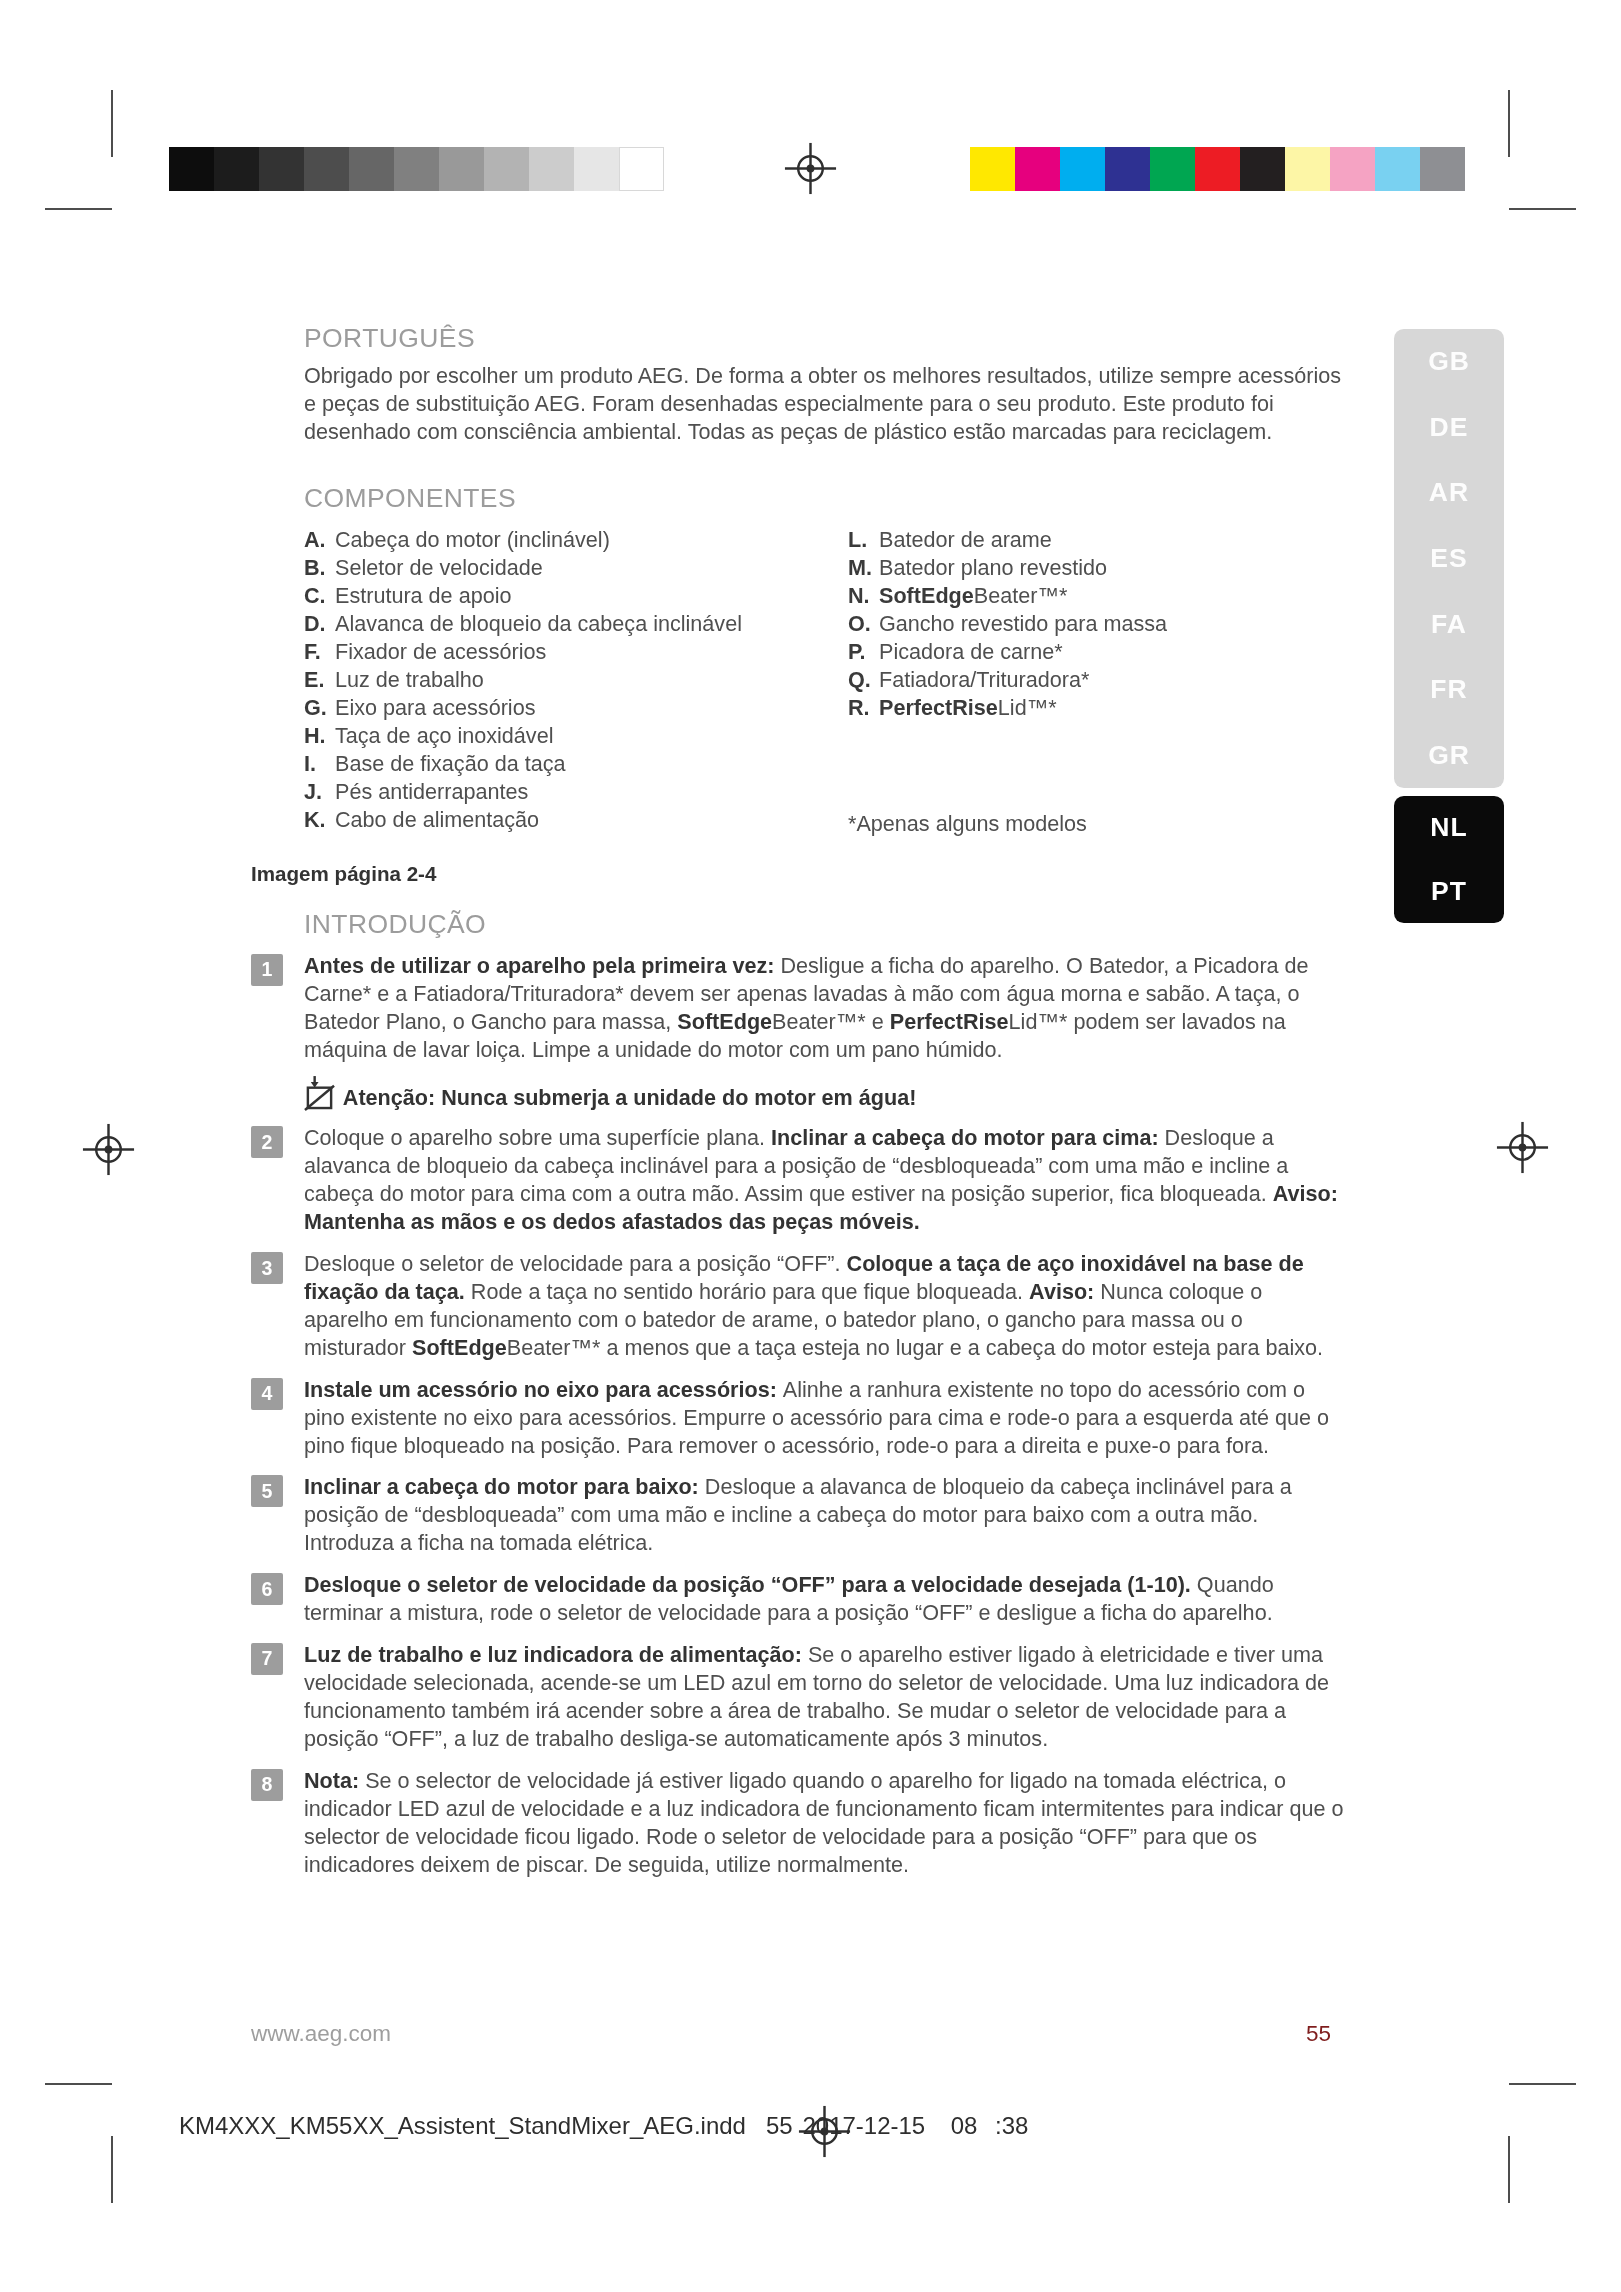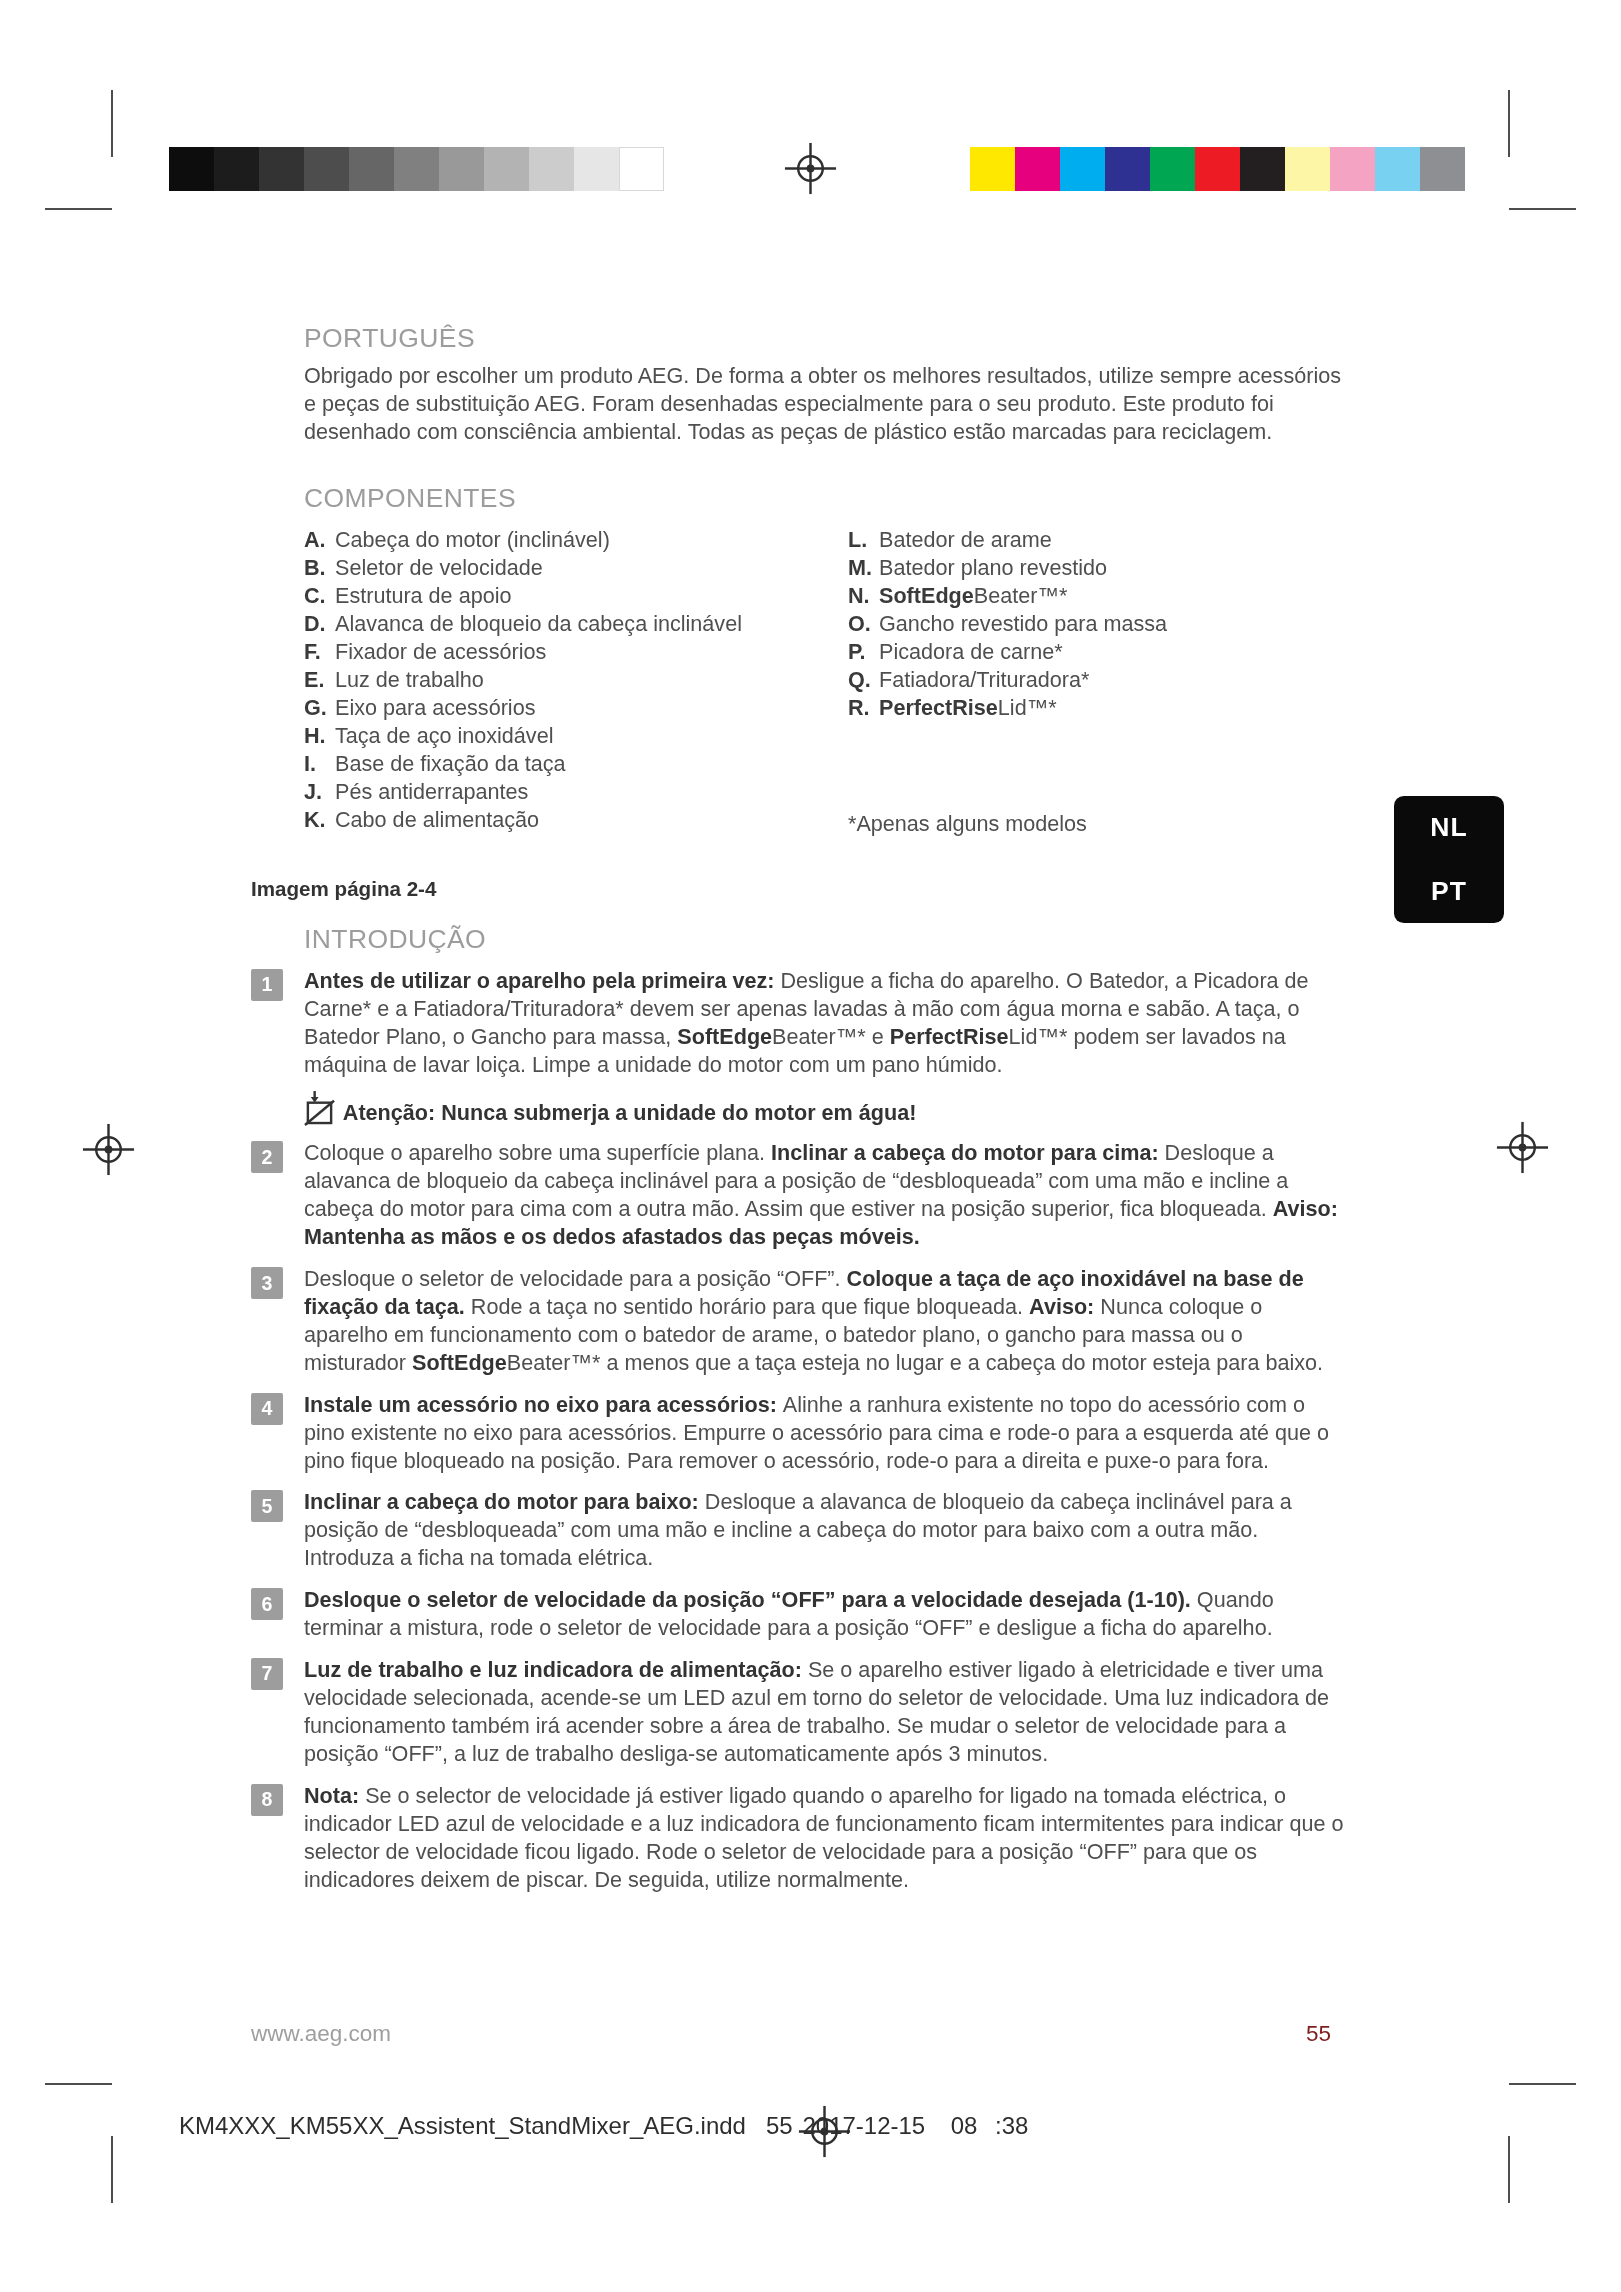--- a/index.html
+++ b/index.html
@@ -34,21 +34,21 @@
   .h2.lang{margin-bottom:7.8px}
   .intro{margin:3.9px 0 37px 53px;width:1041px;font-size:21.6px;line-height:28px}
 
   .components{position:relative;margin-left:53px;min-height:314px}
   .comp-col{font-size:21.6px;line-height:28px}
   .comp-right{position:absolute;left:544px;top:0;width:490px}
   .comp-item .k{font-weight:bold;color:#3a3a3a;display:inline-block;min-width:31px}
   .comp-item b{color:#3a3a3a}
   .comp-note{margin-top:88px;font-size:21.6px}
 
-  .image-ref{margin-top:37px;font-weight:bold;color:#333;font-size:20.6px}
+  .image-ref{margin-top:22px;font-weight:bold;color:#333;font-size:20.6px}
   .h2.introdu{margin-top:23.5px}
 
   .step{position:relative;padding-left:53px;margin-bottom:13.7px;width:1096px}
   .step-num{position:absolute;left:0;top:2px;width:32px;height:32px;background:#9d9d9d;border-radius:2px;
             color:#fff;font-weight:bold;font-size:19.6px;display:flex;align-items:center;justify-content:center}
   .step-body{font-size:21.6px;line-height:28px;width:1041px}
   .step-body b,.warning b{color:#333}
 
   .warning{margin-top:11.8px}
   .warning-head{display:flex;align-items:flex-end;font-size:21.6px;color:#333;font-weight:normal}
@@ -123,20 +123,29 @@
         <circle cx="29" cy="29" r="12.5" fill="none" stroke="#2f2f2f" stroke-width="2.5"></circle>
         <circle cx="29" cy="29" r="4" fill="#2f2f2f"></circle>
       </svg></div>
   <div class="regmark" style="left:796px;top:2103px"><svg width="57" height="57" viewBox="0 0 58 58">
         <line x1="29" y1="3" x2="29" y2="55" stroke="#2f2f2f" stroke-width="2.5"></line>
         <line x1="3" y1="29" x2="55" y2="29" stroke="#2f2f2f" stroke-width="2.5"></line>
         <circle cx="29" cy="29" r="12.5" fill="none" stroke="#2f2f2f" stroke-width="2.5"></circle>
         <circle cx="29" cy="29" r="4" fill="#2f2f2f"></circle>
       </svg></div>
 
+  <div class="tabs-gray" id="tabs-gray">
+      <div class="tab">GB</div>
+      <div class="tab">DE</div>
+      <div class="tab">AR</div>
+      <div class="tab">ES</div>
+      <div class="tab">FA</div>
+      <div class="tab">FR</div>
+      <div class="tab">GR</div>
+    </div>
   <div class="tabs-black" id="tabs-black">
       <div class="tab">NL</div>
       <div class="tab">PT</div>
     </div>
 
   <div class="content">
     <div class="h2 lang">PORTUGUÊS</div>
     <p class="intro">Obrigado por escolher um produto AEG. De forma a obter os melhores resultados, utilize sempre acessórios e peças de substituição AEG. Foram desenhadas especialmente para o seu produto. Este produto foi desenhado com consciência ambiental. Todas as peças de plástico estão marcadas para reciclagem.</p>
 
     <div class="h2">COMPONENTES</div>

